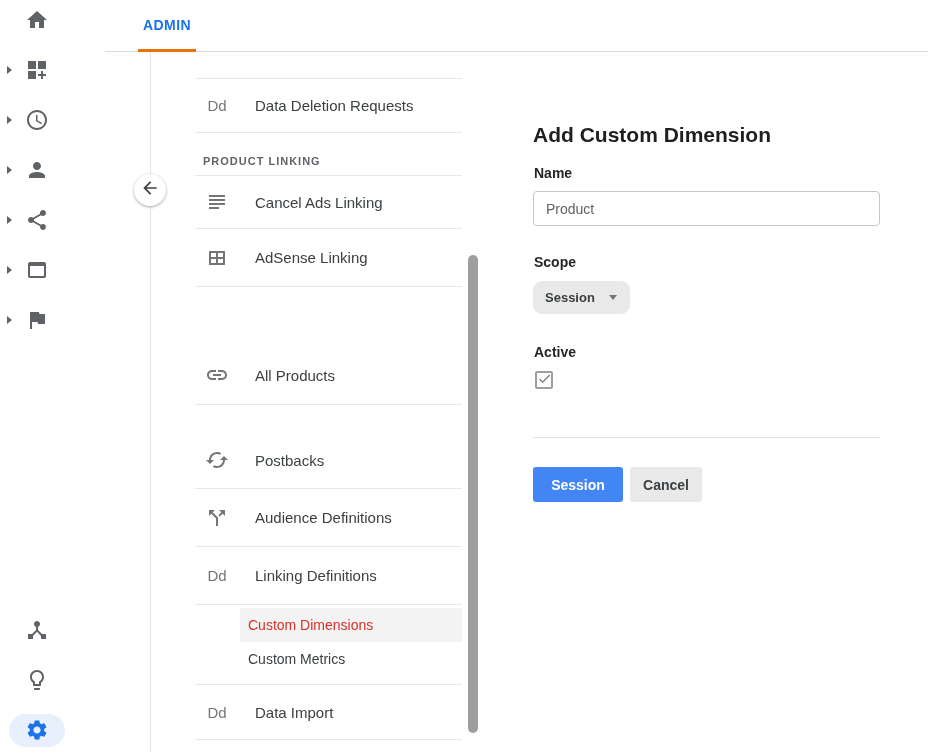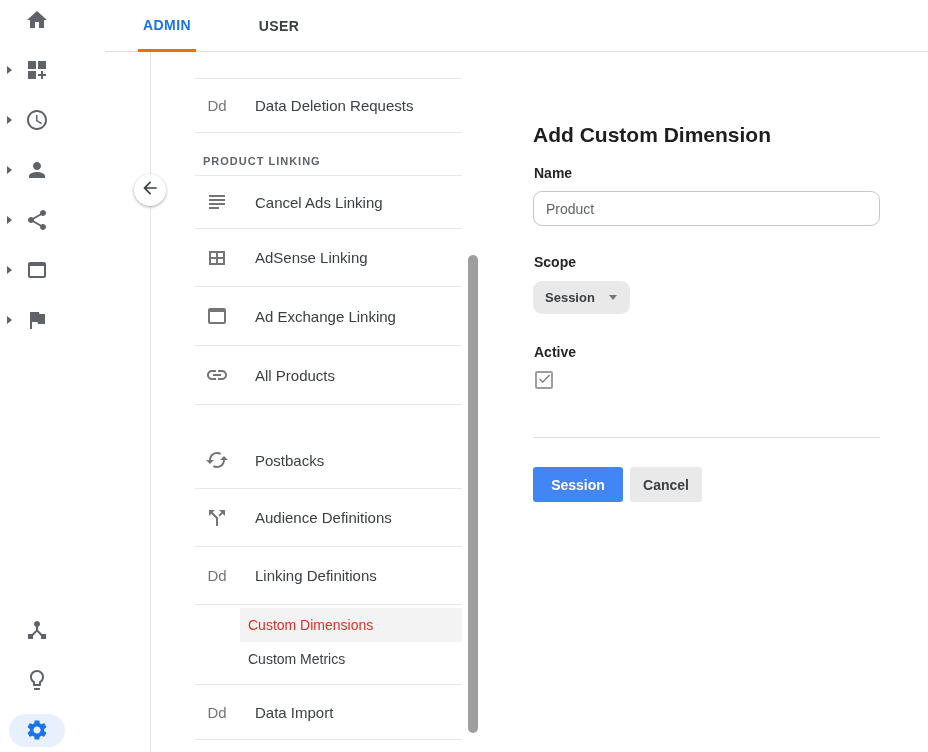--- a/index.html
+++ b/index.html
@@ -52,21 +52,21 @@
 
   .scrollbar { position:absolute; left:468px; top:255px; width:10px; height:478px;
                background:#9e9e9e; border-radius:5px; cursor:pointer; }
 
   
   .main-title { position:absolute; left:533px; top:123px; font-size:21px; font-weight:700; color:#1f1f1f; }
   .field-label { position:absolute; left:534px; font-size:14px; font-weight:700; color:#262626; }
   .lbl-name { top:165px; } .lbl-scope { top:254px; } .lbl-active { top:344px; }
 
   .text-input { position:absolute; left:533px; top:191px; width:347px; height:35px;
-                border:1px solid #c6c6c6; border-radius:9px; padding:0 12px;
+                border:1px solid #c6c6c6; border-radius:4px; padding:0 12px;
                 font-size:14px; color:#5f6368; font-family:inherit; background:#fff; outline:none; }
 
   .dropdown { position:absolute; left:533px; top:281px; width:97px; height:33px; background:#e9e9e9;
               border-radius:9px; display:flex; align-items:center; padding-left:12px;
               font-size:13px; font-weight:700; color:#3c4043; cursor:pointer; }
   .caret { margin-left:14px; width:0; height:0;
            border-left:4px solid transparent; border-right:4px solid transparent; border-top:5px solid #757575; }
 
   .checkbox { position:absolute; left:535px; top:371px; width:18px; height:18px;
               border:2px solid #9e9e9e; border-radius:2px; background:#fff;
@@ -149,21 +149,20 @@
   <div class="gear-pill">
     <span class="side-icon">
       <svg viewBox="0 0 24 24" width="24" height="24">
           <path d="M19.14 12.94c.04-.3.06-.61.06-.94 0-.32-.02-.64-.07-.94l2.03-1.58c.18-.14.23-.41.12-.61l-1.92-3.32c-.12-.22-.37-.29-.59-.22l-2.39.96c-.5-.38-1.03-.7-1.62-.94l-.36-2.54c-.04-.24-.24-.41-.48-.41h-3.84c-.24 0-.43.17-.47.41l-.36 2.54c-.59.24-1.13.57-1.62.94l-2.39-.96c-.22-.08-.47 0-.59.22L2.74 8.87c-.12.21-.08.47.12.61l2.03 1.58c-.05.3-.09.63-.09.94s.02.64.07.94l-2.03 1.58c-.18.14-.23.41-.12.61l1.92 3.32c.12.22.37.29.59.22l2.39-.96c.5.38 1.03.7 1.62.94l.36 2.54c.05.24.24.41.48.41h3.84c.24 0 .44-.17.47-.41l.36-2.54c.59-.24 1.13-.56 1.62-.94l2.39.96c.22.08.47 0 .59-.22l1.92-3.32c.12-.22.07-.47-.12-.61l-2.01-1.58zM12 15.6c-1.98 0-3.6-1.62-3.6-3.6s1.62-3.6 3.6-3.6 3.6 1.62 3.6 3.6-1.62 3.6-3.6 3.6z"></path>
         </svg>
       </span>
   </div>
 
   <div class="topbar">
     <div class="tab tab-admin active">ADMIN</div>
-    <div class="tab tab-user">USER</div>
   </div>
 
   <div class="vline"></div>
 
   <div class="back-btn">
     <span>
       <svg viewBox="0 0 24 24" width="20" height="20" fill="#3c4043">
           <path d="M20 11H7.83l5.59-5.59L12 4l-8 8 8 8 1.41-1.41L7.83 13H20v-2z"></path>
         </svg></span>
   </div>
@@ -186,28 +185,20 @@
 
   <div class="nav-row" style="top:229px;height:58px">
     <span class="nav-icon">
       <svg viewBox="0 0 24 24">
           <path d="M4 5v14h16V5H4zm7 12H6v-4h5v4zm0-6H6V7h5v4zm7 6h-5v-4h5v4zm0-6h-5V7h5v4z"></path>
         </svg>
       </span>
     <span class="nav-label">AdSense Linking</span>
   </div>
 
-  <div class="nav-row" style="top:287px;height:59px">
-    <span class="nav-icon">
-      <svg viewBox="0 0 24 24">
-          <path d="M19 4H5c-1.1 0-2 .9-2 2v12c0 1.1.9 2 2 2h14c1.1 0 2-.9 2-2V6c0-1.1-.9-2-2-2zm0 14H5V8h14v10z"></path>
-        </svg>
-      </span>
-    <span class="nav-label">Ad Exchange Linking</span>
-  </div>
 
   <div class="nav-row" style="top:346px;height:59px">
     <span class="nav-icon">
       <svg viewBox="0 0 24 24">
           <path d="M3.9 12c0-1.71 1.39-3.1 3.1-3.1h4V7H7c-2.76 0-5 2.24-5 5s2.24 5 5 5h4v-1.9H7c-1.71 0-3.1-1.39-3.1-3.1zM8 13h8v-2H8v2zm9-6h-4v1.9h4c1.71 0 3.1 1.39 3.1 3.1s-1.39 3.1-3.1 3.1h-4V17h4c2.76 0 5-2.24 5-5s-2.24-5-5-5z"></path>
         </svg>
       </span>
     <span class="nav-label">All Products</span>
   </div>
 

